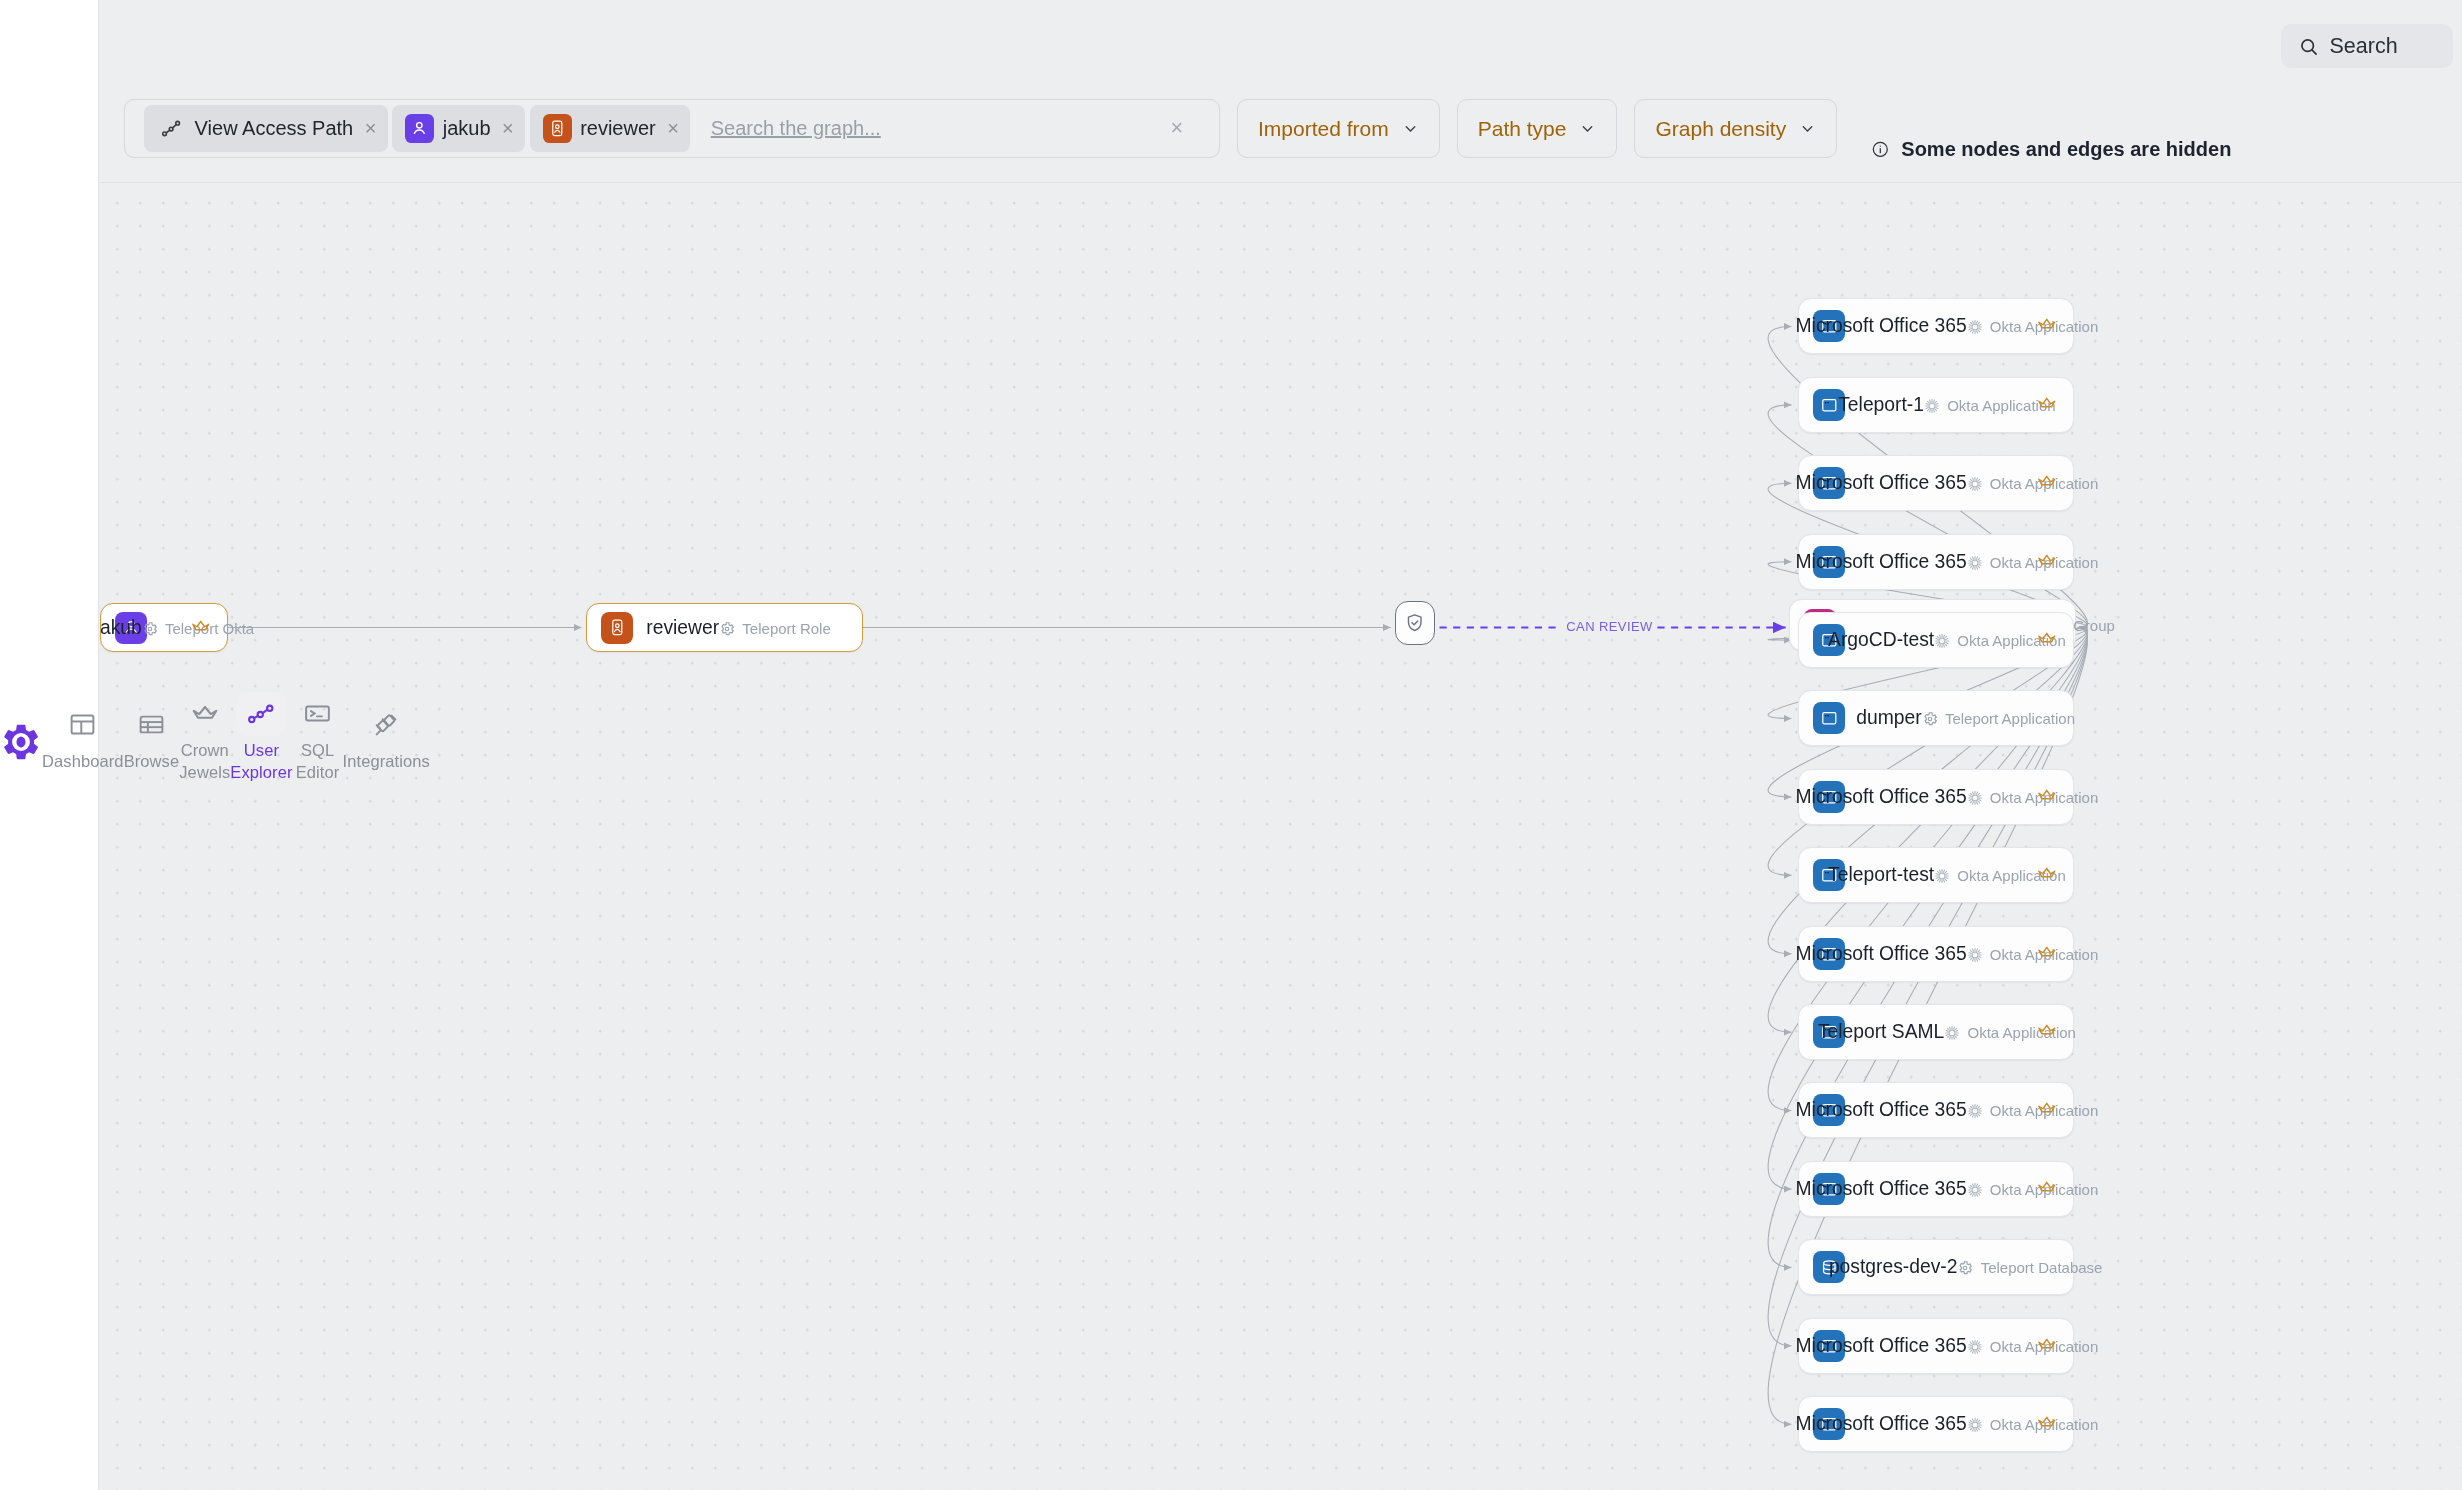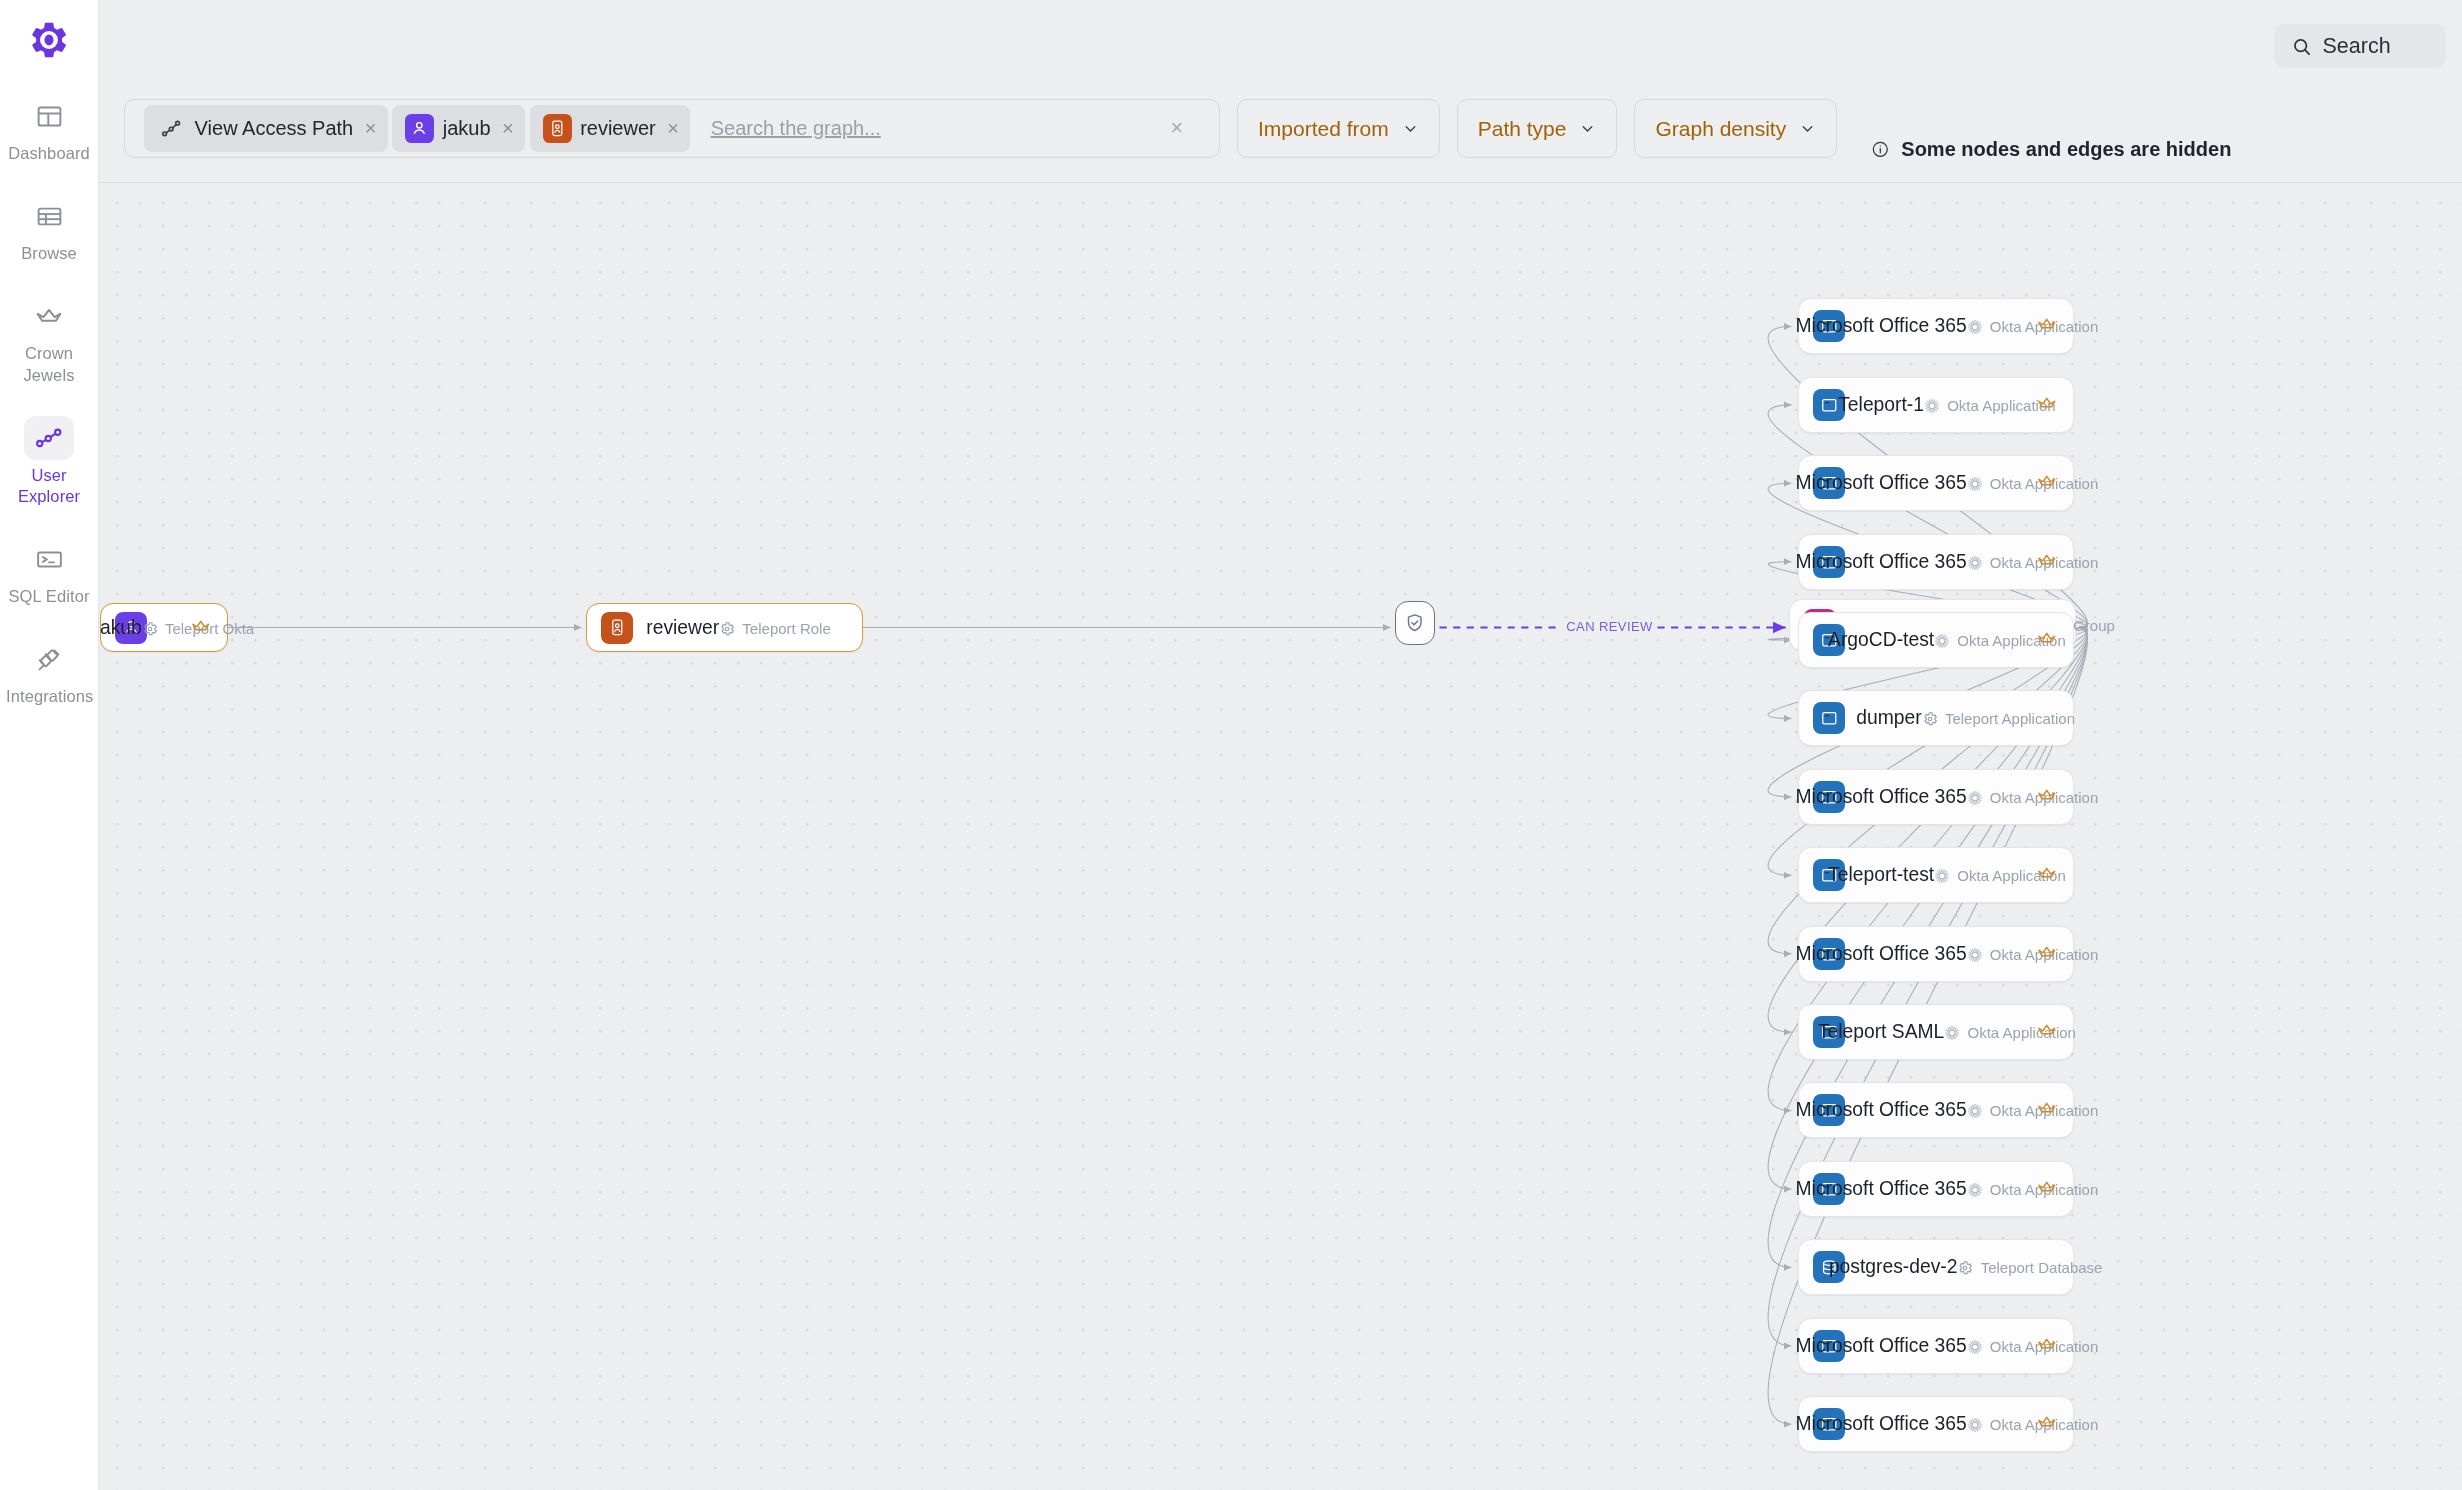--- a/index.html
+++ b/index.html
@@ -10,21 +10,21 @@
     background: #eceef0;
   }
   #app { position: relative; width: 2462px; height: 1491px; }
 
   
   #sidebar {
     position: absolute; left: 0; top: 0;
     width: 99px; height: 1491px;
     background: #ffffff;
     border-right: 0.7px solid #e2e5e8;
-    display: flex; flex-direction: column; align-items: center;
+    display: flex; flex-direction: row; align-items: center;
     z-index: 40;
   }
   #brand { margin-top: 18.6px; margin-bottom: 26px; width: 43px; height: 43px;
            display:flex; align-items:center; justify-content:center; }
   .nav-item {
     width: 99px; padding: 7.2px 0 10px 0;
     display: flex; flex-direction: column; align-items: center;
     cursor: pointer; margin-bottom: 13px; text-decoration: none;
   }
   .nav-icon {
@@ -34,21 +34,21 @@
   }
   .nav-item.active .nav-icon { background: #f0f0f3; }
   .nav-label {
     font-size: 16.5px; line-height: 21.5px; color: #8b8f98;
     text-align: center; letter-spacing: 0.1px; max-width: 86px;
   }
   .nav-item.active .nav-label { color: #6b36e0; }
 
   
   #topsearch {
-    position: absolute; right: 16px; top: 24.4px;
+    position: absolute; right: 9px; top: 24.4px;
     height: 44px; width: 172px;
     background: #e4e6e9; border-radius: 10px;
     display: flex; align-items: center; gap: 10px;
     padding-left: 17px; z-index: 35;
   }
   #topsearch .t-label { font-size: 21.5px; color: #2b3038; }
 
   
   #filterbar {
     position: absolute; left: 100px; top: 75px;

